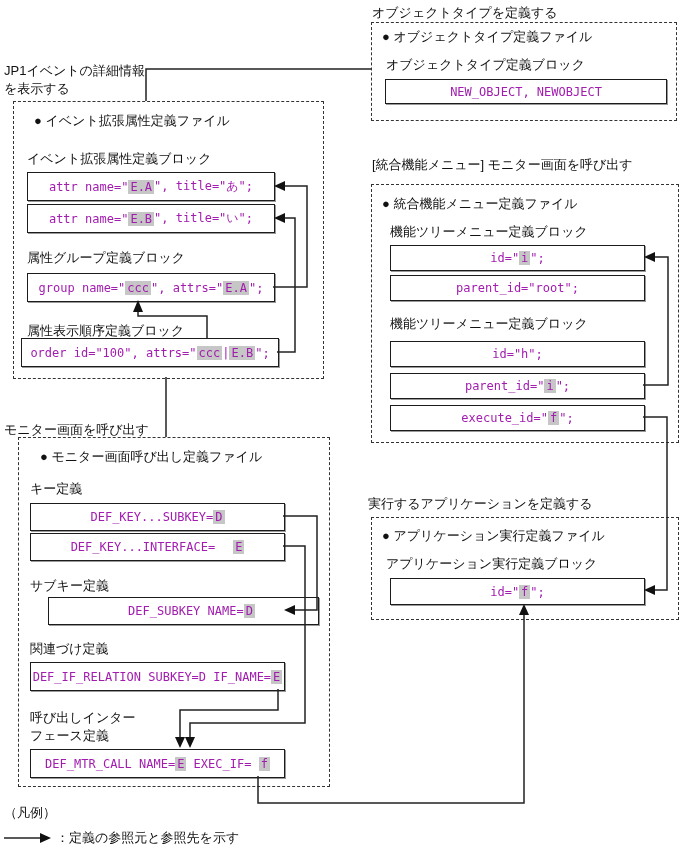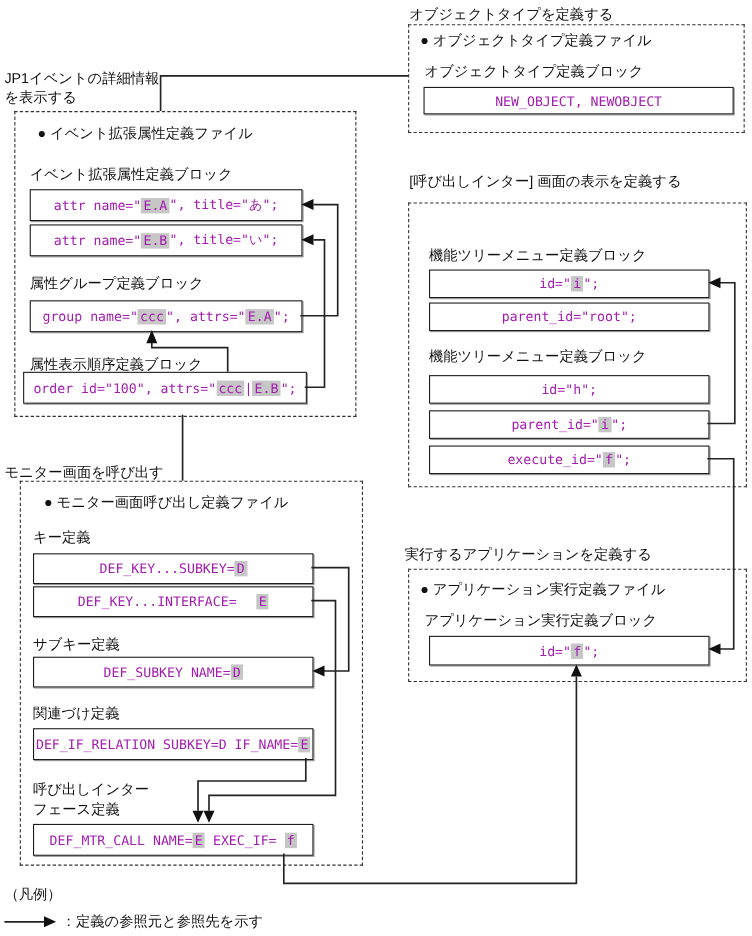--- a/index.html
+++ b/index.html
@@ -36,22 +36,23 @@
   <div class="abs dashbox" style="left:13px;top:101px;width:309px;height:276px;"></div>
   <div class="abs jlabel" style="left:34px;top:113px;">● イベント拡張属性定義ファイル</div>
   <div class="abs jlabel" style="left:27px;top:151px;">イベント拡張属性定義ブロック</div>
   <div class="abs codebox" style="left:27px;top:172px;width:246px;height:27px;"><span>attr name="</span><span class="hl">E.A</span><span>", title="あ";</span></div>
   <div class="abs codebox" style="left:27px;top:204px;width:246px;height:27px;"><span>attr name="</span><span class="hl">E.B</span><span>", title="い";</span></div>
   <div class="abs jlabel" style="left:27px;top:250px;">属性グループ定義ブロック</div>
   <div class="abs codebox" style="left:27px;top:273px;width:246px;height:27px;"><span>group name="</span><span class="hl">ccc</span><span>", attrs="</span><span class="hl">E.A</span><span>";</span></div>
   <div class="abs jlabel" style="left:27px;top:323px;">属性表示順序定義ブロック</div>
   <div class="abs codebox" style="left:21px;top:338px;width:256px;height:27px;"><span>order id="100", attrs="</span><span class="hl">ccc</span><span>|</span><span class="hl">E.B</span><span>";</span></div>
 
-  <div class="abs jlabel" style="left:372px;top:157px;">[呼び出しインター] 画面の表示を定義する</div>
+  <div class="abs jlabel" style="left:372px;top:157px;">[統合機能メニュー] モニター画面を呼び出す</div>
   <div class="abs dashbox" style="left:371px;top:184px;width:306px;height:257px;"></div>
+  <div class="abs jlabel" style="left:382px;top:196px;">● 統合機能メニュー定義ファイル</div>
   <div class="abs jlabel" style="left:390px;top:224px;">機能ツリーメニュー定義ブロック</div>
   <div class="abs codebox" style="left:390px;top:245px;width:253px;height:24px;"><span>id="</span><span class="hl">i</span><span>";</span></div>
   <div class="abs codebox" style="left:390px;top:275px;width:253px;height:24px;"><span>parent_id="root";</span></div>
   <div class="abs jlabel" style="left:390px;top:316px;">機能ツリーメニュー定義ブロック</div>
   <div class="abs codebox" style="left:390px;top:341px;width:253px;height:24px;"><span>id="h";</span></div>
   <div class="abs codebox" style="left:390px;top:373px;width:253px;height:24px;"><span>parent_id="</span><span class="hl">i</span><span>";</span></div>
   <div class="abs codebox" style="left:390px;top:405px;width:253px;height:24px;"><span>execute_id="</span><span class="hl">f</span><span>";</span></div>
 
   <div class="abs jlabel" style="left:368px;top:496px;">実行するアプリケーションを定義する</div>
   <div class="abs dashbox" style="left:371px;top:517px;width:306px;height:101px;"></div>
@@ -59,21 +60,21 @@
   <div class="abs jlabel" style="left:386px;top:556px;">アプリケーション実行定義ブロック</div>
   <div class="abs codebox" style="left:390px;top:578px;width:253px;height:25px;"><span>id="</span><span class="hl">f</span><span>";</span></div>
 
   <div class="abs jlabel" style="left:4px;top:422px;">モニター画面を呼び出す</div>
   <div class="abs dashbox" style="left:18px;top:437px;width:310px;height:348px;"></div>
   <div class="abs jlabel" style="left:40px;top:449px;">● モニター画面呼び出し定義ファイル</div>
   <div class="abs jlabel" style="left:30px;top:481px;">キー定義</div>
   <div class="abs codebox" style="left:30px;top:503px;width:253px;height:26px;"><span>DEF_KEY...SUBKEY=</span><span class="hl">D</span></div>
   <div class="abs codebox" style="left:30px;top:533px;width:253px;height:26px;gap:18px;"><span>DEF_KEY...INTERFACE=</span><span class="hl">E</span></div>
   <div class="abs jlabel" style="left:30px;top:578px;">サブキー定義</div>
-  <div class="abs codebox" style="left:30px;top:597px;width:253px;height:26px;"><span>DEF_SUBKEY NAME=</span><span class="hl">D</span></div>
+  <div class="abs codebox" style="left:48px;top:597px;width:253px;height:26px;padding-left:16px;"><span>DEF_SUBKEY NAME=</span><span class="hl">D</span></div>
   <div class="abs jlabel" style="left:30px;top:641px;">関連づけ定義</div>
   <div class="abs codebox" style="left:30px;top:662px;width:253px;height:27px;"><span>DEF_IF_RELATION SUBKEY=D IF_NAME=</span><span class="hl">E</span></div>
   <div class="abs jlabel" style="left:30px;top:710px;">呼び出しインター</div>
   <div class="abs jlabel" style="left:30px;top:728px;">フェース定義</div>
   <div class="abs codebox" style="left:30px;top:749px;width:253px;height:27px;"><span>DEF_MTR_CALL NAME=</span><span class="hl">E</span><span> EXEC_IF= </span><span class="hl">f</span></div>
 
   <div class="abs jlabel" style="left:4px;top:805px;">（凡例）</div>
   <div class="abs jlabel" style="left:56px;top:830px;">：定義の参照元と参照先を示す</div>
 
   <svg class="abs overlay" width="684" height="851" viewBox="0 0 684 851">

